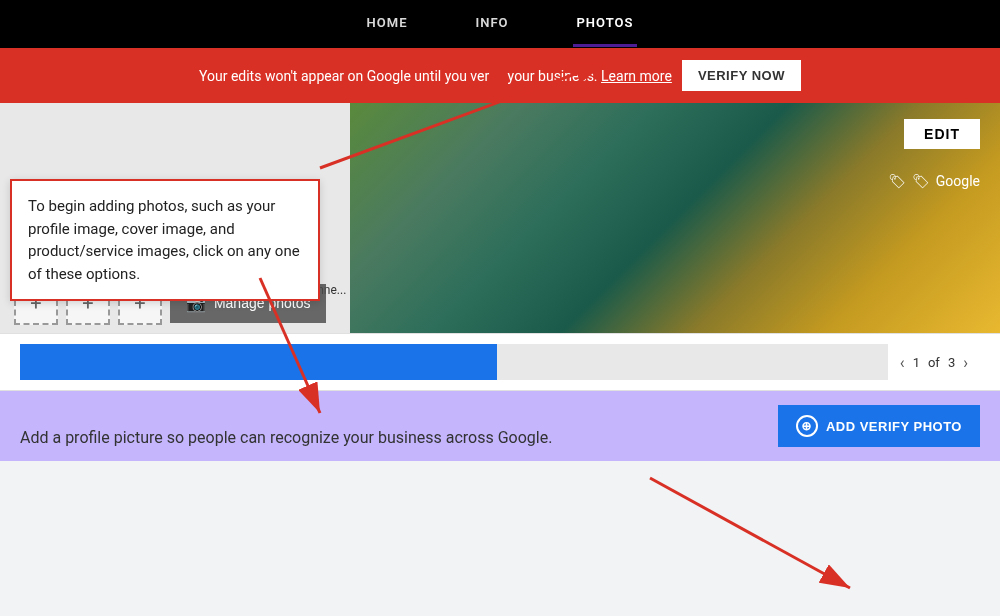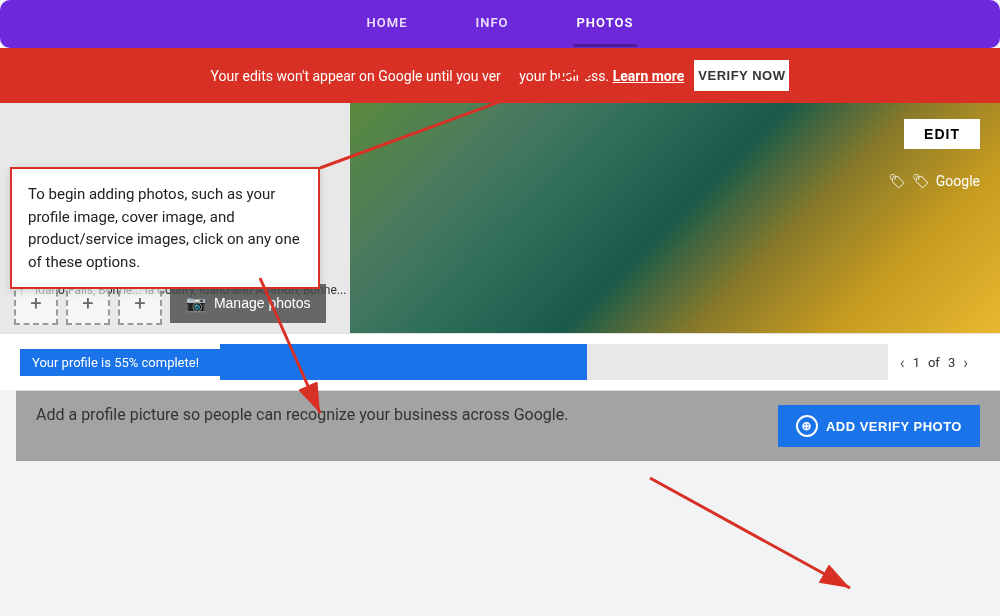--- a/index.html
+++ b/index.html
@@ -1,27 +1,26 @@
 <!DOCTYPE html>
 <html><head>
   <meta charset="utf-8">
   <style>
     * { margin: 0; padding: 0; box-sizing: border-box; }
     body { font-family: 'Roboto', Arial, sans-serif; width: 1000px; height: 616px; overflow: hidden; background: #f1f3f4; }
 
     
     .top-nav {
-      background: #6d28d9;
+      background: #000000;
       height: 48px;
       display: flex;
       align-items: center;
       justify-content: center;
       gap: 60px;
       position: relative;
-      border-radius: 10px;
     }
     .nav-tab {
       color: rgba(255,255,255,0.85);
       font-size: 13px;
       font-weight: 600;
       letter-spacing: 1px;
       padding: 14px 4px;
       cursor: pointer;
       text-transform: uppercase;
       border-bottom: 3px solid transparent;
@@ -37,27 +36,27 @@
       padding: 12px 20px;
       display: flex;
       align-items: center;
       justify-content: center;
       gap: 10px;
       color: #fff;
       font-size: 14px;
     }
     .banner-text a {
       color: #fff;
-      font-weight: bold;
+      font-weight: normal;
     }
     .verify-btn {
       background: #fff;
       color: #333;
       border: none;
-      padding: 8px 4px;
+      padding: 8px 16px;
       font-size: 13px;
       font-weight: 600;
       letter-spacing: 0.5px;
       cursor: pointer;
       white-space: nowrap;
     }
 
     
     .business-card {
       background: #e8e8e8;
@@ -70,21 +69,21 @@
       right: 0; top: 0;
       width: 65%;
       height: 100%;
       background: linear-gradient(135deg, #5a8a3c 0%, #4a7a60 20%, #2d6e5a 35%, #1a5a4a 50%, #8a7a2a 65%, #c49a20 80%, #e8b830 100%);
     }
 
     
     .tooltip-box {
       position: absolute;
       left: 10px;
-      top: 64px;
+      top: 76px;
       background: #fff;
       border: 2px solid #d93025;
       padding: 14px 16px;
       width: 310px;
       z-index: 10;
       font-size: 15px;
       line-height: 1.5;
       color: #222;
       box-shadow: 0 2px 8px rgba(0,0,0,0.15);
     }
@@ -223,27 +222,26 @@
       white-space: nowrap;
     }
     .chevron {
       cursor: pointer;
       font-size: 16px;
       color: #555;
     }
 
     
     .bottom-section {
-      background: #a3a3a3;
+      background: #c4b5fd;
       padding: 14px 20px;
       display: flex;
-      align-items: flex-start;
+      align-items: flex-end;
       justify-content: space-between;
       border-top: 1px solid #e0e0e0;
-      margin-left: 16px;
     }
     .bottom-text {
       font-size: 16px;
       color: #333;
     }
     .add-profile-btn {
       background: #1a73e8;
       color: #fff;
       border: none;
       padding: 10px 18px;
@@ -323,21 +321,20 @@
     <div class="photo-add-box">+</div>
     <div class="photo-add-box">+</div>
     <button class="manage-photos-btn">
       <span class="camera-icon">📷</span>
       <span>Manage photos</span>
     </button>
   </div>
 </div>
 
 <div class="progress-section">
-  <div class="progress-label">Your profile is 55% complete!</div>
   <div class="progress-bar-bg">
     <div class="progress-bar-fill" style="width: 55%;"></div>
   </div>
   <div class="page-indicator">
     <span class="chevron">‹</span>
     <span>1</span>
     <span> of </span>
     <span>3</span>
     <span class="chevron">›</span>
   </div>

